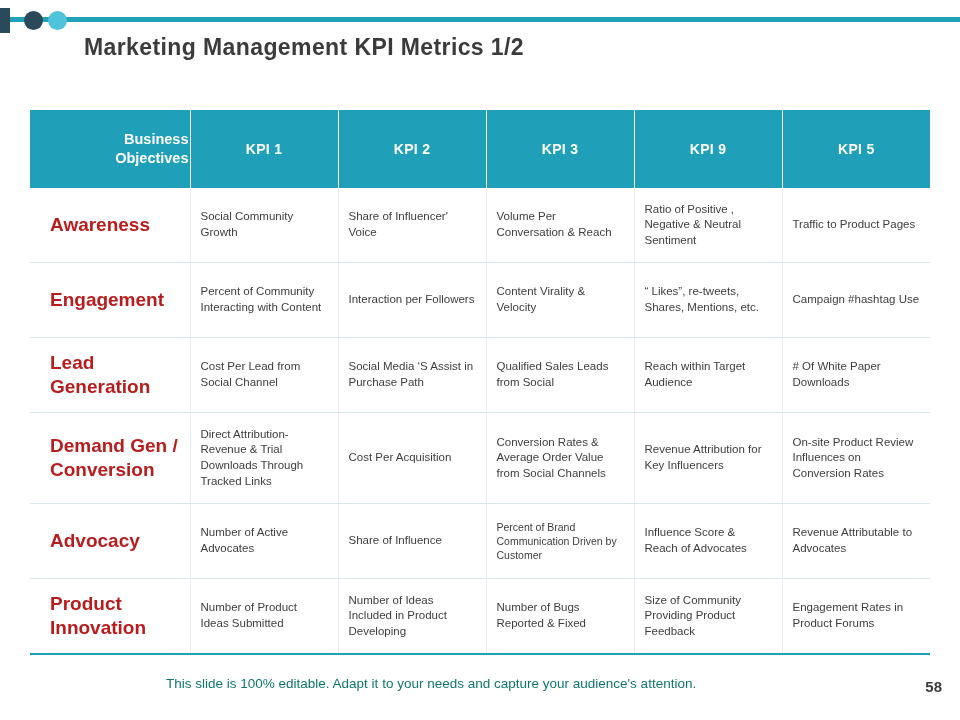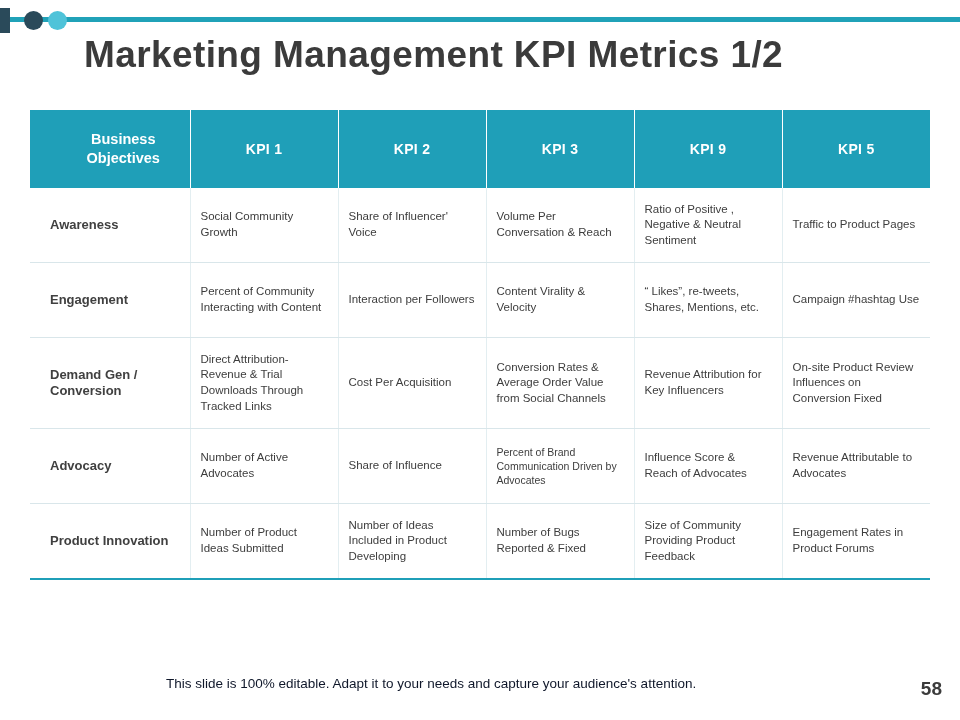--- a/index.html
+++ b/index.html
@@ -56,21 +56,21 @@
     width: 10px;
     height: 25px;
     background: #2a4a5a;
   }
 
   
   .slide-title {
     position: absolute;
     top: 34px;
     left: 84px;
-    font-size: 37px;
+    font-size: 23px;
     font-weight: bold;
     color: #3b3b3b;
     letter-spacing: 0.4px;
     white-space: nowrap;
   }
 
   
   .table-wrap {
     position: absolute;
     top: 110px;
@@ -87,44 +87,44 @@
   }
   thead th {
     background: #1f9fb8;
     color: #ffffff;
     height: 76px;
     border-right: 1px solid #ffffff;
     font-size: 14px;
     font-weight: bold;
   }
   thead th.first-col {
-    text-align: center;
+    text-align: right;
     padding-left: 28px;
     font-size: 14.5px;
     line-height: 1.3;
   }
   thead th.kpi-col {
     text-align: center;
     letter-spacing: 0.3px;
   }
   thead th:last-child { border-right: none; margin-top: 32px; }
 
   tbody td {
     border-bottom: 1px solid #d9e6ea;
     border-right: 1px solid #e3eef1;
     padding: 8px 10px;
     font-size: 11.5px;
     color: #3d3d3d;
     line-height: 1.35;
   }
   tbody td:last-child { border-right: none; }
   tbody tr td.obj {
-    font-size: 13px;
-    font-weight: bold;
-    color: #404040;
+    font-size: 19px;
+    font-weight: bold;
+    color: #b91c1c;
     padding-left: 20px;
     line-height: 1.25;
   }
   tbody tr:last-child td {
     border-bottom: 2px solid #1f9fb8;
   }
   .col-0 { width: 160px; }
   .col-1 { width: 148px; }
   .col-2 { width: 148px; }
   .col-3 { width: 148px; }
@@ -138,27 +138,27 @@
   .r-support td { height: 58px; }
   .r-advocacy td { height: 58px; }
   .r-product td { height: 58px; }
 
   
   .footer-note {
     position: absolute;
     left: 166px;
     top: 676px;
     font-size: 13.5px;
-    color: #0f172a;
+    color: #0f766e;
   }
   .page-num {
     position: absolute;
     right: 18px;
     top: 678px;
-    font-size: 19px;
+    font-size: 15px;
     font-weight: bold;
     color: #3b3b3b;
   }
   .small-caption {
     font-size: 10.5px;
   }
 </style>
 </head>
 <body>
 
@@ -204,33 +204,41 @@
         <td>Traffic to Product Pages</td>
       </tr>
       <tr class="r-engagement">
         <td class="obj">Engagement</td>
         <td>Percent of Community Interacting with Content</td>
         <td>Interaction per Followers</td>
         <td>Content Virality &amp; Velocity</td>
         <td>“ Likes”, re-tweets, Shares, Mentions, etc.</td>
         <td>Campaign #hashtag Use</td>
       </tr>
+      <tr class="r-lead">
+        <td class="obj">Lead Generation</td>
+        <td>Cost Per Lead from Social Channel</td>
+        <td>Social Media ‘S Assist in Purchase Path</td>
+        <td>Qualified Sales Leads from Social</td>
+        <td>Reach within Target Audience</td>
+        <td># Of White Paper Downloads</td>
+      </tr>
       <tr class="r-demand">
         <td class="obj">Demand Gen / Conversion</td>
         <td>Direct Attribution- Revenue &amp; Trial Downloads Through Tracked Links</td>
         <td>Cost Per Acquisition</td>
         <td>Conversion Rates &amp; Average Order Value from Social  Channels</td>
         <td>Revenue Attribution for Key Influencers</td>
-        <td>On-site Product Review Influences on Conversion Fixed</td>
+        <td>On-site Product Review Influences on Conversion Rates</td>
       </tr>
       <tr class="r-advocacy">
         <td class="obj">Advocacy</td>
         <td>Number of Active Advocates</td>
         <td>Share of Influence</td>
-        <td class="small-caption">Percent of Brand Communication Driven by Advocates</td>
+        <td class="small-caption">Percent of Brand Communication Driven by Customer</td>
         <td>Influence Score &amp; Reach of Advocates</td>
         <td>Revenue Attributable to Advocates</td>
       </tr>
       <tr class="r-product">
         <td class="obj">Product Innovation</td>
         <td>Number of Product Ideas Submitted</td>
         <td>Number of Ideas Included in Product Developing</td>
         <td>Number of Bugs Reported &amp; Fixed</td>
         <td>Size of Community Providing Product Feedback</td>
         <td>Engagement Rates in Product Forums</td>

